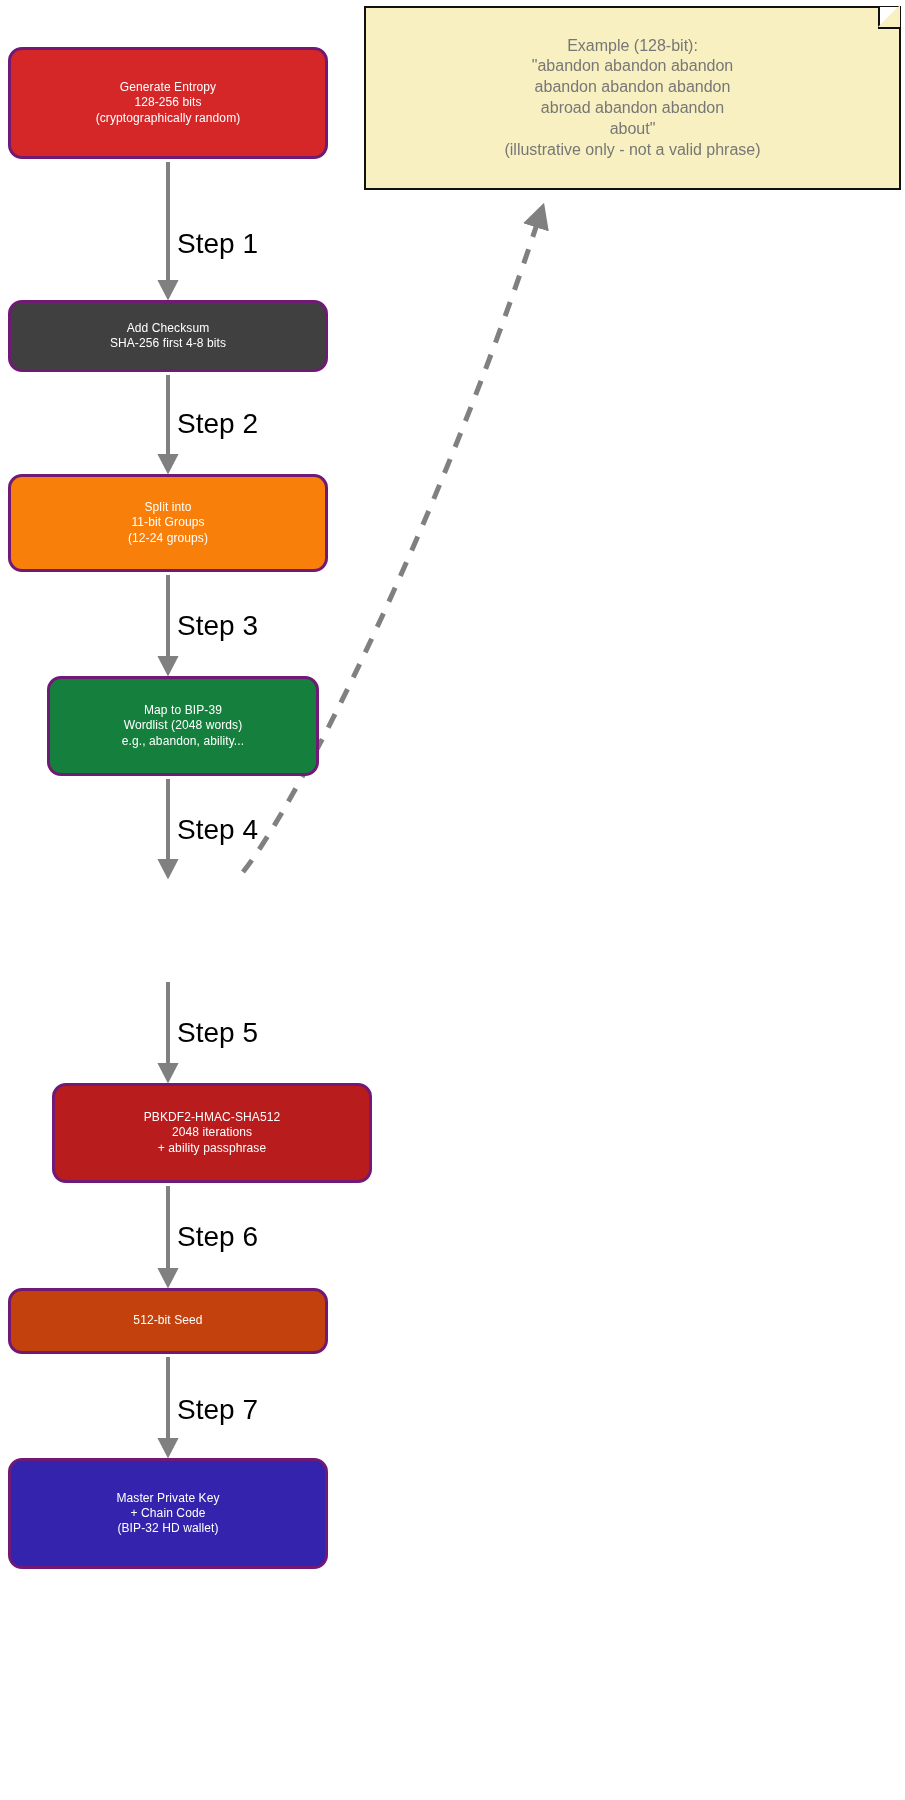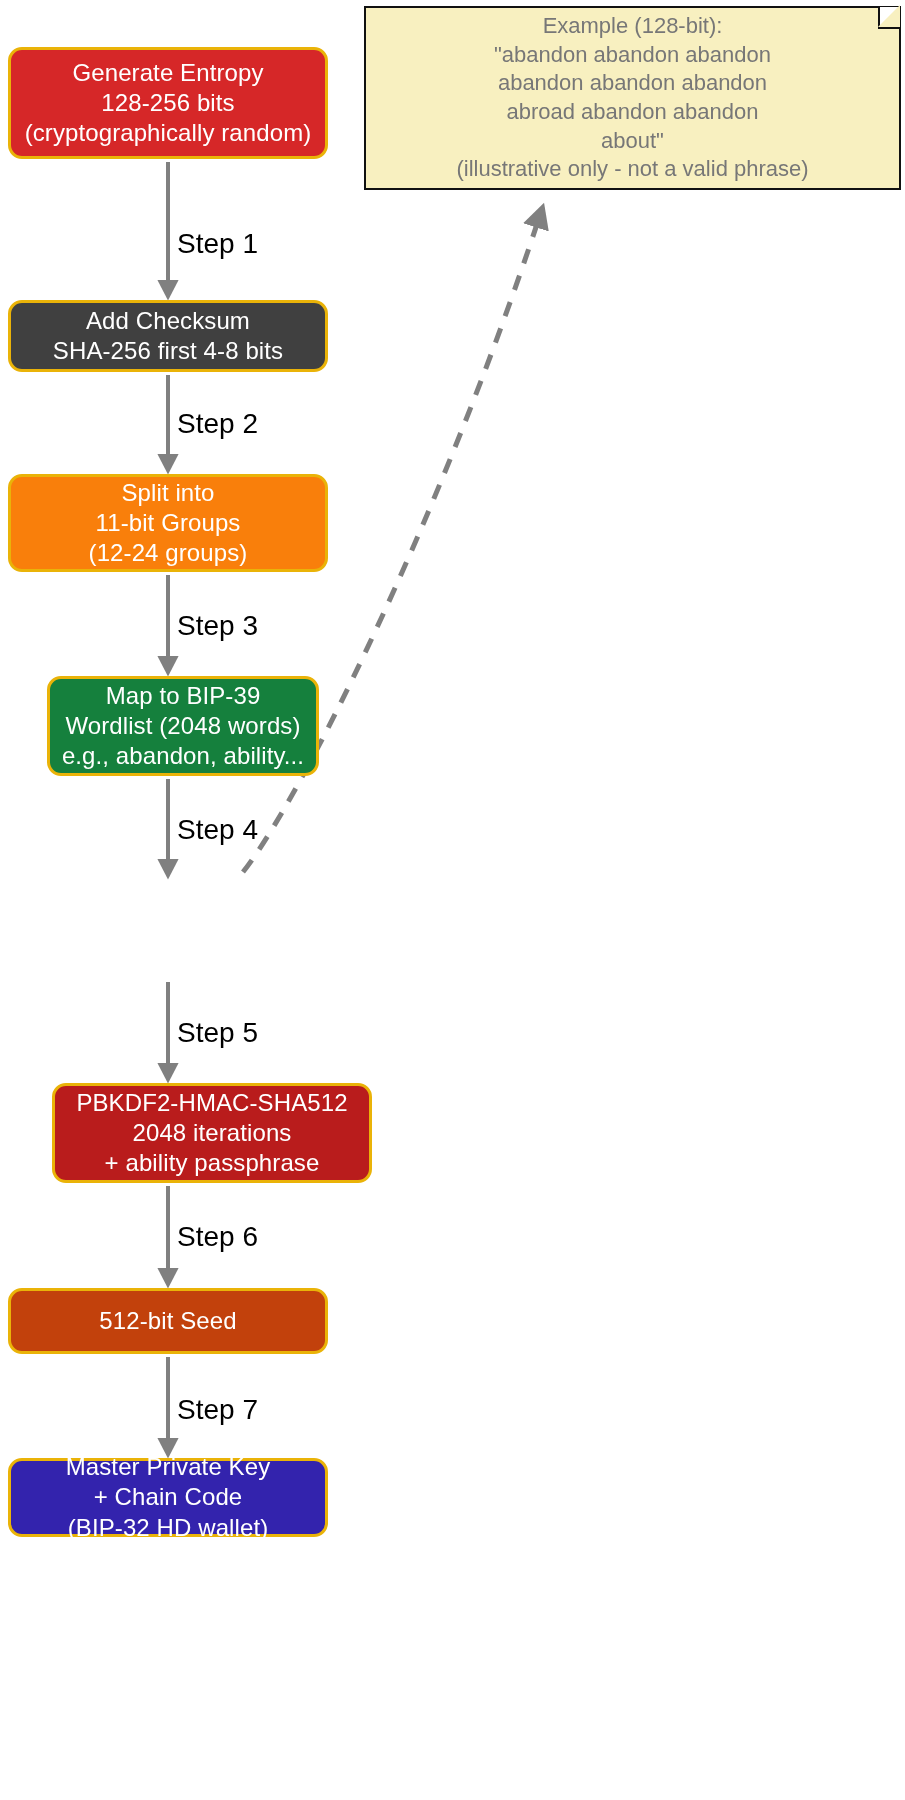--- a/index.html
+++ b/index.html
@@ -31,58 +31,58 @@
     top: 0;
     width: 905px;
     height: 1800px;
     z-index: 1;
   }
 
   
   .node {
     position: absolute;
     box-sizing: border-box;
-    border: 3px solid #eab308;
+    border: 3px solid #701a75;
     border-radius: 14px;
     display: flex;
     flex-direction: column;
     align-items: center;
     justify-content: center;
     text-align: center;
     z-index: 3;
     line-height: 1.26;
-    font-size: 24px;
+    font-size: 12px;
     letter-spacing: 0.1px;
   }
   .node .line {
     display: block;
     white-space: nowrap;
   }
 
   .node-entropy   { left: 8px;  top: 47px;   width: 320px; height: 112px; background: #d62728; color: #ffffff; }
   .node-checksum  { left: 8px;  top: 300px;  width: 320px; height: 72px;  background: #404040; color: #ffffff; }
   .node-split     { left: 8px;  top: 474px;  width: 320px; height: 98px;  background: #f97f0b; color: #ffffff; }
   .node-wordlist  { left: 8px;  top: 676px;  width: 272px; height: 100px; background: #15803d; color: #ffffff; margin-left: 39px; }
   .node-mnemonic  { left: 8px;  top: 879px;  width: 320px; height: 100px; background: #aaa7e0; color: #3333bb; }
   .node-pbkdf2    { left: 8px;  top: 1083px; width: 320px; height: 100px; background: #b91c1c; color: #ffffff; margin-left: 44px; }
   .node-seed      { left: 8px;  top: 1288px; width: 320px; height: 66px;  background: #c2410c; color: #ffffff; }
-  .node-masterkey { left: 8px;  top: 1458px; width: 320px; height: 79px; background: #3323ad; color: #ffffff; }
+  .node-masterkey { left: 8px;  top: 1458px; width: 320px; height: 111px; background: #3323ad; color: #ffffff; }
 
   
   .note {
     position: absolute;
     left: 364px;
     top: 6px;
     width: 537px;
     height: 184px;
     box-sizing: border-box;
     background: #f8f0c0;
     border: 2px solid #111111;
     color: #777777;
-    font-size: 22px;
+    font-size: 16px;
     line-height: 1.30;
     display: flex;
     flex-direction: column;
     align-items: center;
     justify-content: center;
     text-align: center;
     z-index: 3;
   }
   .note .line { display: block; white-space: nowrap; }
   .note-fold {

